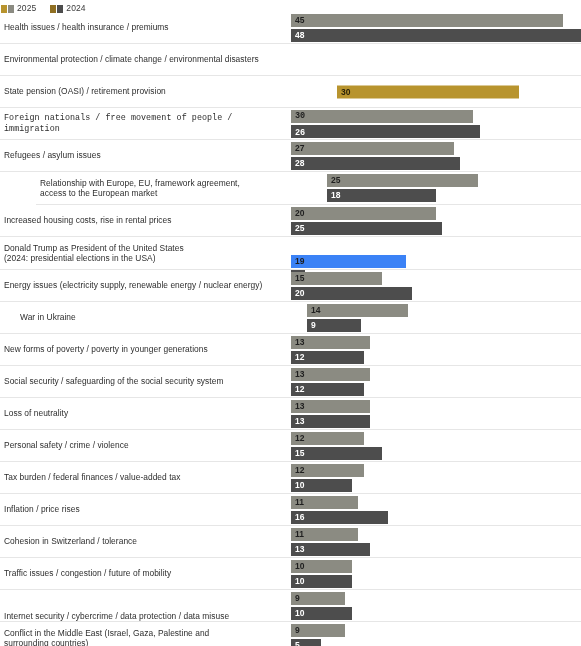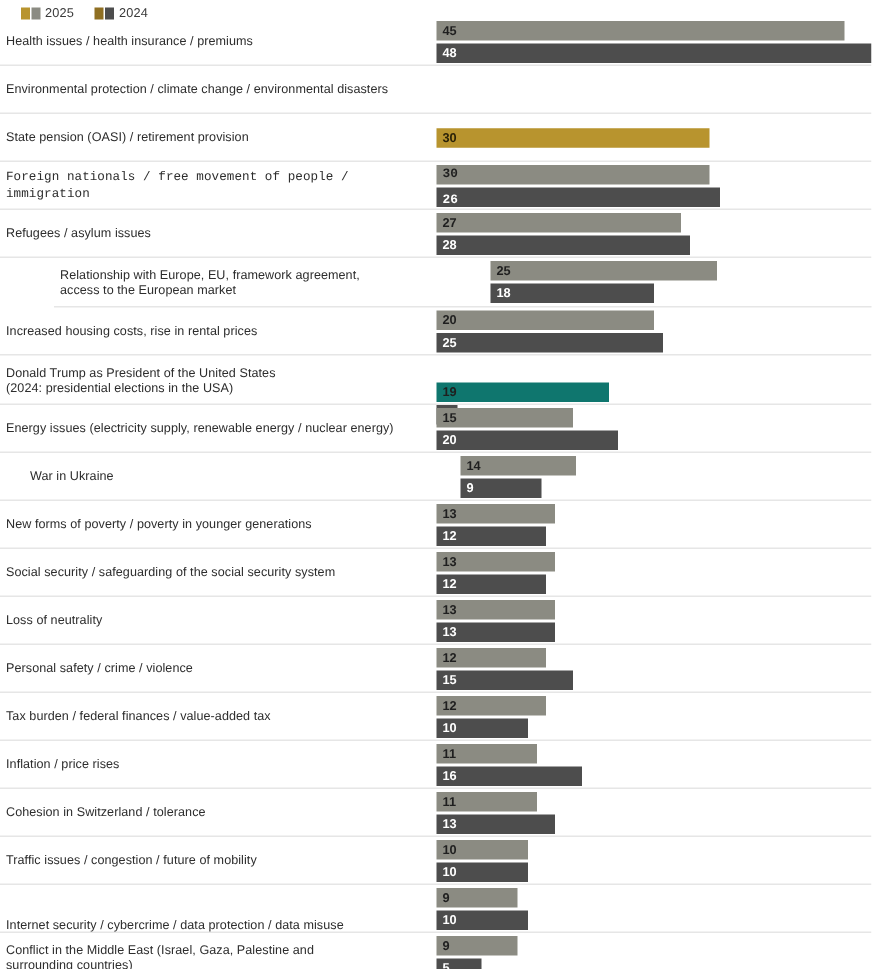--- a/index.html
+++ b/index.html
@@ -16,21 +16,21 @@
   #chart-root {
     position: relative;
     width: 581px;
     height: 646px;
   }
 
   
   .legend {
     position: absolute;
     top: 2px;
-    left: 14px;
+    left: 1px;
     height: 13px;
     display: flex;
     align-items: center;
     gap: 14px;
   }
   .legend-entry {
     display: flex;
     align-items: center;
     gap: 3px;
   }
@@ -145,21 +145,21 @@
             </div>
             <div class="bar bar-2024" style="width: 290.4px; background: rgb(77, 77, 77);">
               <span class="bar-value">48</span>
             </div>
           </div>
         </div>
       </div>
       <div class="row" style="height: 32px;">
         <div class="row-label"><span>Environmental protection / climate change / environmental disasters</span></div>
       </div>
-      <div class="row highlight" style="height: 32px;">
+      <div class="row highlight" style="height: 32px; gap: 46px;">
         <div class="row-label"><span>State pension (OASI) / retirement provision</span></div>
         <div class="row-bars">
           <div class="bargroup">
             <div class="bar bar-2025" style="width: 181.5px; background: rgb(184, 148, 46);">
               <span class="bar-value">30</span>
             </div>
           </div>
         </div>
       </div>
       <div class="row" style="height: 32px; font-family: Liberation Mono, monospace;">
@@ -211,21 +211,21 @@
             <div class="bar bar-2024" style="width: 151.25px; background: rgb(77, 77, 77);">
               <span class="bar-value">25</span>
             </div>
           </div>
         </div>
       </div>
       <div class="row two-line" style="height: 33px;">
         <div class="row-label"><span>Donald Trump as President of the United States</span><span class="l2">(2024: presidential elections in the USA)</span></div>
         <div class="row-bars">
           <div class="bargroup">
-            <div class="bar bar-2025" style="width: 114.95px; background: #0f766e; margin-top: 32px;">
+            <div class="bar bar-2025" style="width: 114.95px; background: #3b82f6; margin-top: 32px;">
               <span class="bar-value">19</span>
             </div>
             <div class="bar bar-2024" style="width: 14px; background: rgb(77, 77, 77);">
               <span class="bar-value">2</span>
             </div>
           </div>
         </div>
       </div>
       <div class="row" style="height: 32px;">
         <div class="row-label"><span>Energy issues (electricity supply, renewable energy / nuclear energy)</span></div>
@@ -237,21 +237,21 @@
             <div class="bar bar-2024" style="width: 121px; background: rgb(77, 77, 77);">
               <span class="bar-value">20</span>
             </div>
           </div>
         </div>
       </div>
       <div class="row" style="height: 32px; padding-left: 16px;">
         <div class="row-label"><span>War in Ukraine</span></div>
         <div class="row-bars">
           <div class="bargroup">
-            <div class="bar bar-2025" style="width: 77px; background: rgb(139, 139, 130);">
+            <div class="bar bar-2025" style="width: 101px; background: rgb(139, 139, 130);">
               <span class="bar-value">14</span>
             </div>
             <div class="bar bar-2024" style="width: 54.45px; background: rgb(77, 77, 77);">
               <span class="bar-value">9</span>
             </div>
           </div>
         </div>
       </div>
       <div class="row" style="height: 32px;">
         <div class="row-label"><span>New forms of poverty / poverty in younger generations</span></div>

